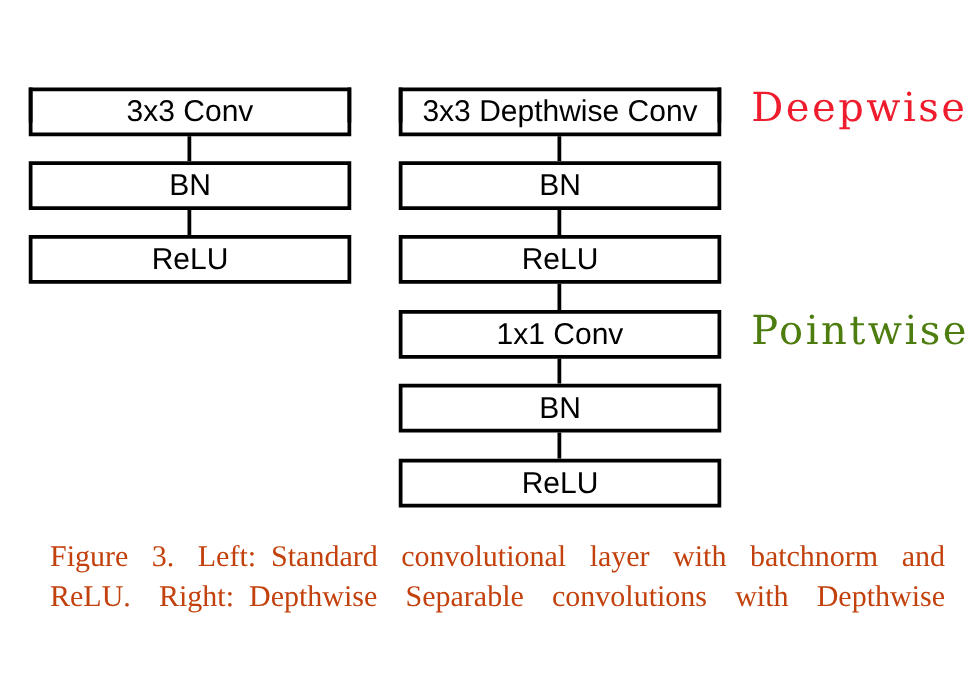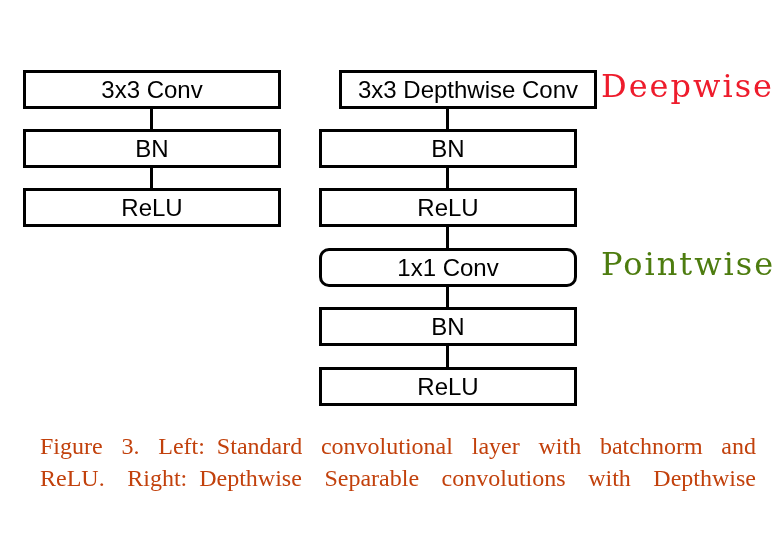--- a/index.html
+++ b/index.html
@@ -76,35 +76,35 @@
   </div>
   <div class="connector" style="left:150px; top:109px; height:20px;"></div>
   <div class="node" style="left:23px; top:129px;">
     <span>BN</span>
   </div>
   <div class="connector" style="left:150px; top:168px; height:20px;"></div>
   <div class="node" style="left:23px; top:188px;">
     <span>ReLU</span>
   </div>
 
-  <div class="node" style="left:319px; top:70px;margin-left:20px;">
+  <div class="node" style="left:319px; top:70px;">
     <span class="tick l"></span>
     <span class="tick r"></span>
     <span>3x3 Depthwise Conv</span>
   </div>
   <div class="connector" style="left:446px; top:109px; height:20px;"></div>
   <div class="node" style="left:319px; top:129px;">
     <span>BN</span>
   </div>
   <div class="connector" style="left:446px; top:168px; height:20px;"></div>
   <div class="node" style="left:319px; top:188px;">
     <span>ReLU</span>
   </div>
   <div class="connector" style="left:446px; top:227px; height:21px;"></div>
-  <div class="node" style="left:319px; top:248px;border-radius:10px;">
+  <div class="node" style="left:319px; top:248px;">
     <span>1x1 Conv</span>
   </div>
   <div class="connector" style="left:446px; top:287px; height:20px;"></div>
   <div class="node" style="left:319px; top:307px;">
     <span>BN</span>
   </div>
   <div class="connector" style="left:446px; top:346px; height:21px;"></div>
   <div class="node" style="left:319px; top:367px;">
     <span>ReLU</span>
   </div>

